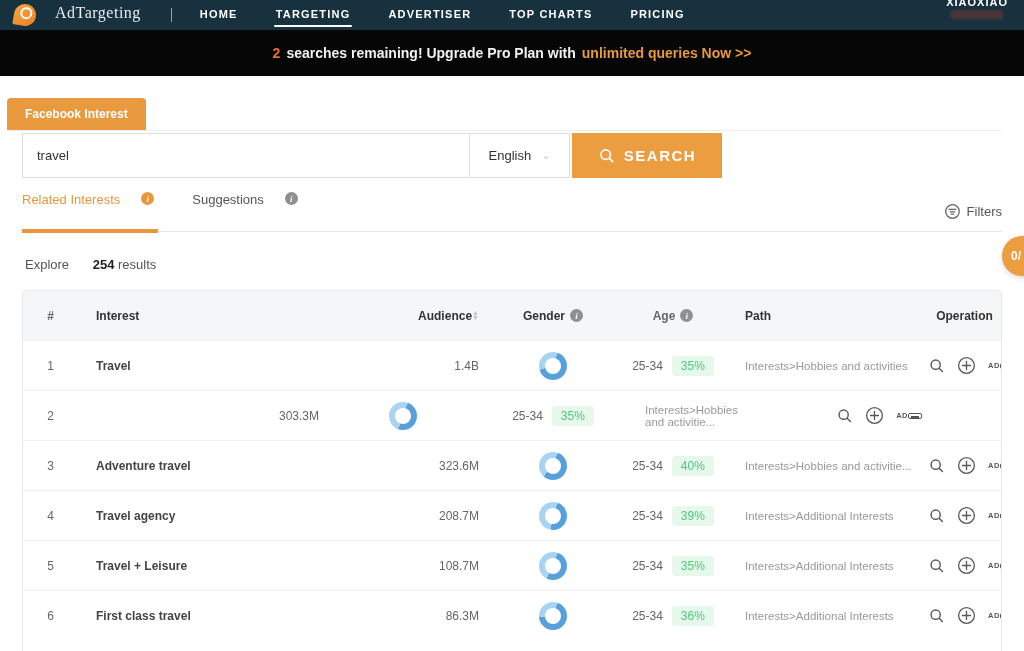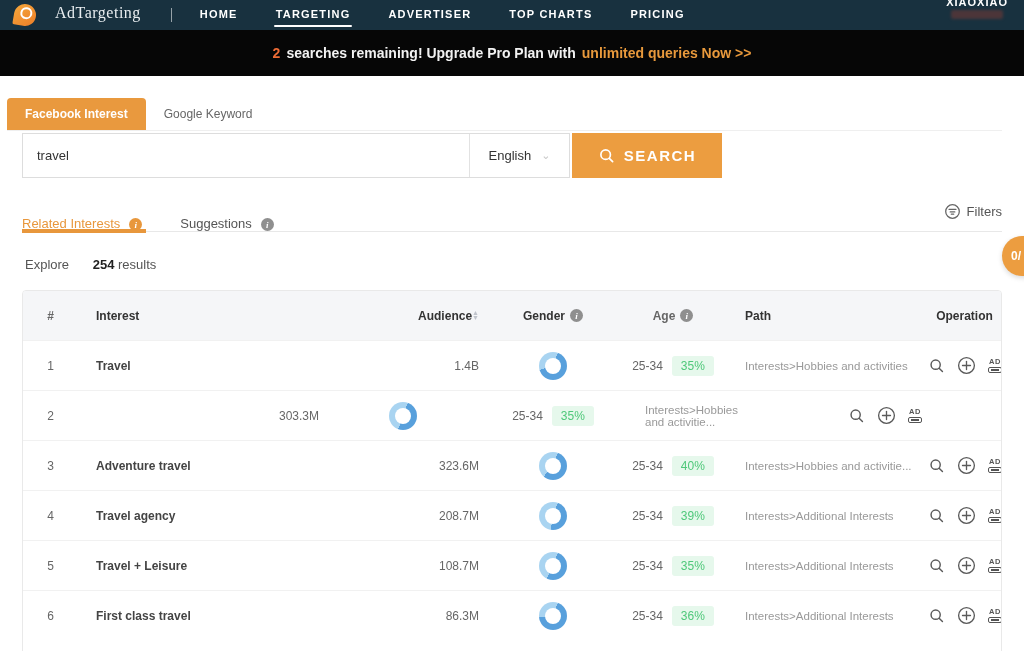--- a/index.html
+++ b/index.html
@@ -52,21 +52,21 @@
     justify-content:center; gap:10px; font-size:13px; color:#333; cursor:pointer; }
   .lang-chevron { color:#c8c8c8; font-size:11px; }
   .search-btn { width:150px; margin-left:2px; background:#ec9d40; border:0; border-radius:0;
     color:#fff; font-size:15px; font-weight:bold; letter-spacing:1.5px; display:flex;
     align-items:center; justify-content:center; gap:9px; cursor:pointer; }
   .search-btn svg { stroke:#fff; }
 
   
   .subtabs { position:absolute; top:192px; left:22px; right:22px; height:40px;
     border-bottom:1px solid #e8e8e8; display:flex; align-items:center; }
-  .subtab { display:flex; align-items:flex-end; gap:9px; font-size:13px; color:#555;
+  .subtab { display:flex; align-items:flex-start; gap:21px; font-size:13px; color:#555;
     margin-right:38px; cursor:pointer; position:relative; height:100%; }
   .subtab.active { color:#e8973c; }
   .subtab.active::after { content:""; position:absolute; left:0; right:-4px; bottom:-2px;
     height:4px; background:#e8973c; }
   .info-dot { width:13px; height:13px; border-radius:50%; background:#8f8f8f; color:#fff;
     display:inline-flex; align-items:center; justify-content:center;
     font:italic bold 9px "Liberation Serif",serif; }
   .subtab.active .info-dot { background:#e8973c; }
   .filters { margin-left:auto; display:flex; align-items:center; gap:6px; font-size:13px;
     color:#555; cursor:pointer; }
@@ -99,21 +99,21 @@
   .t-head .c-path { color:#333; font-size:12px; }
   .c-op { display:flex; align-items:center; justify-content:flex-end; gap:12px; padding-right:6px; }
   .t-head .c-op { justify-content:center; padding-right:0; }
   .op-icon { cursor:pointer; display:flex; align-items:center; }
   .op-icon svg { stroke:#5a5a5a; }
 
   .donut { width:28px; height:28px; border-radius:50%; position:relative;
     background:conic-gradient(from 20deg,#58a0dc 0 var(--dark,65%),#a9d4f1 var(--dark,65%) 100%); }
   .donut::after { content:""; position:absolute; inset:6px; background:#fff; border-radius:50%; }
 
-  .ad-icon { display:inline-flex; flex-direction:column; align-items:center; cursor:pointer; }
+  .ad-icon { display:inline-flex; flex-direction:row; align-items:center; cursor:pointer; }
   .ad-txt { font-style:normal; font-size:7.5px; font-weight:bold; color:#555; line-height:1;
     letter-spacing:.5px; }
   .ad-base { width:14px; height:6px; border:1.2px solid #555; border-radius:2px; margin-top:1px;
     position:relative; }
   .ad-base::after { content:""; position:absolute; left:2px; right:2px; bottom:0.5px; height:1.8px;
     background:#555; }
 </style>
 </head>
 <body>
 
@@ -139,21 +139,20 @@
   </div>
 
   <div class="banner">
     <span class="count">2</span>
     <span class="mid">searches remaining!  Upgrade Pro Plan with</span>
     <span class="hl">unlimited queries Now &gt;&gt;</span>
   </div>
 
   <div class="tabs">
     <div class="tab active">Facebook Interest</div>
-    <div class="tab">Google Keyword</div>
   </div>
 
   <div class="search-row">
     <div class="search-box">
       <input class="search-input" type="text" value="travel" style="">
       <div class="lang-select">
         <span>English</span>
         <span class="lang-chevron">⌄</span>
       </div>
     </div>

